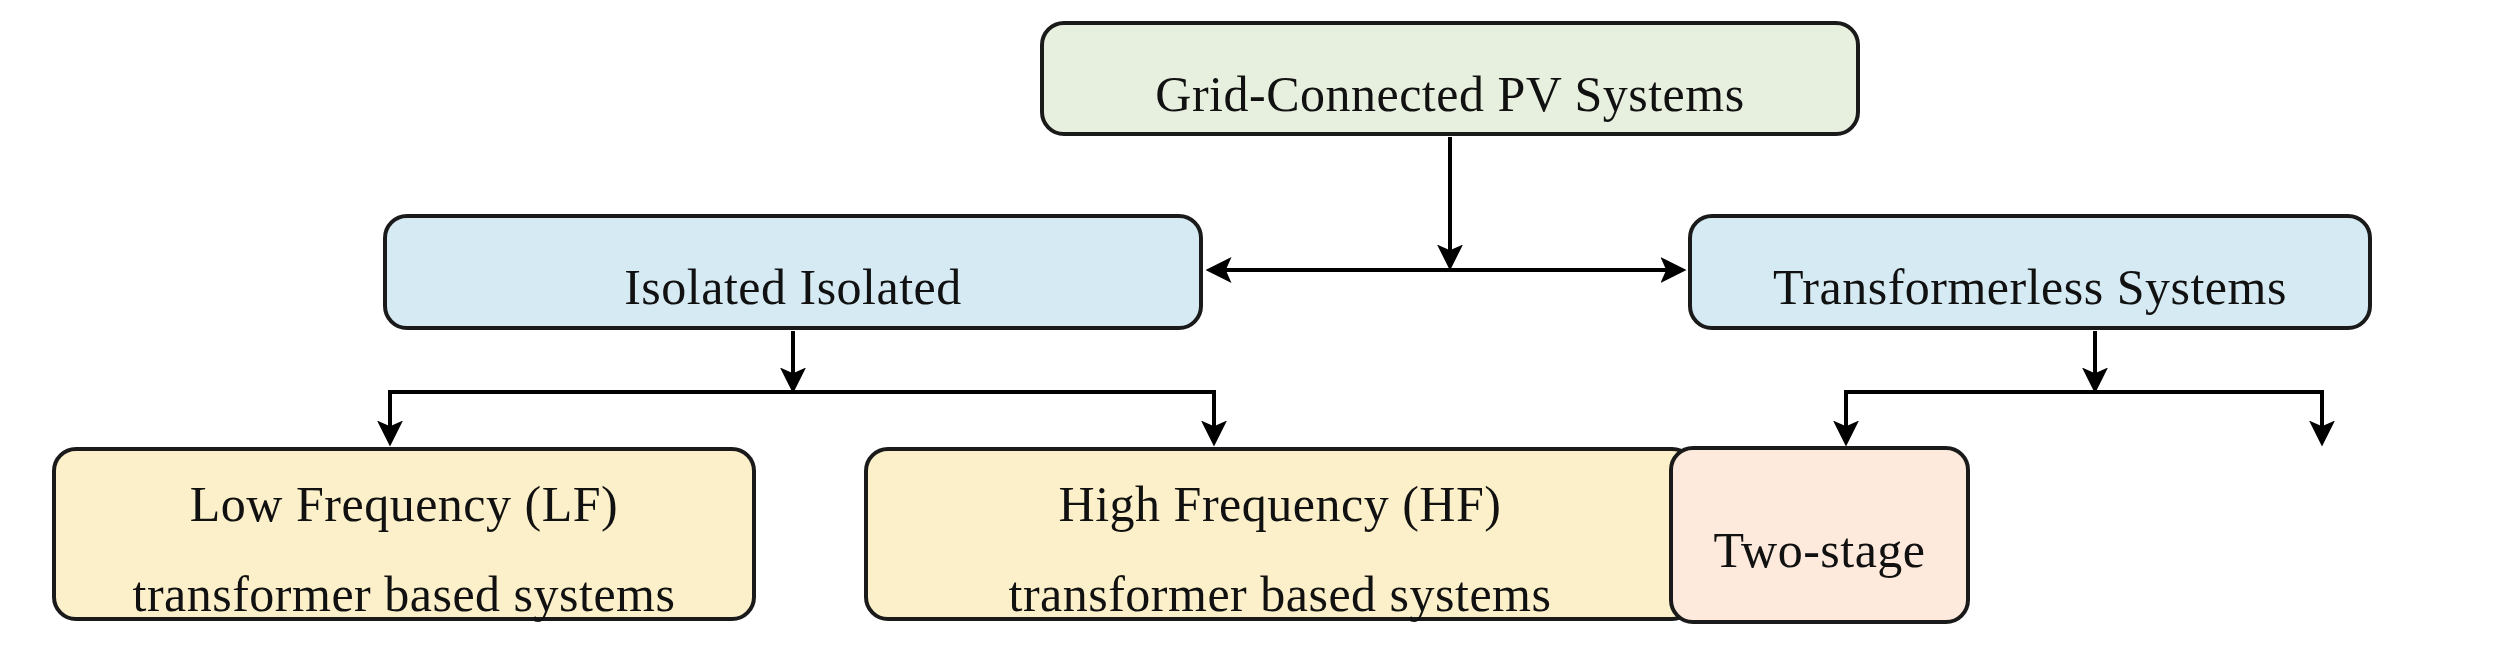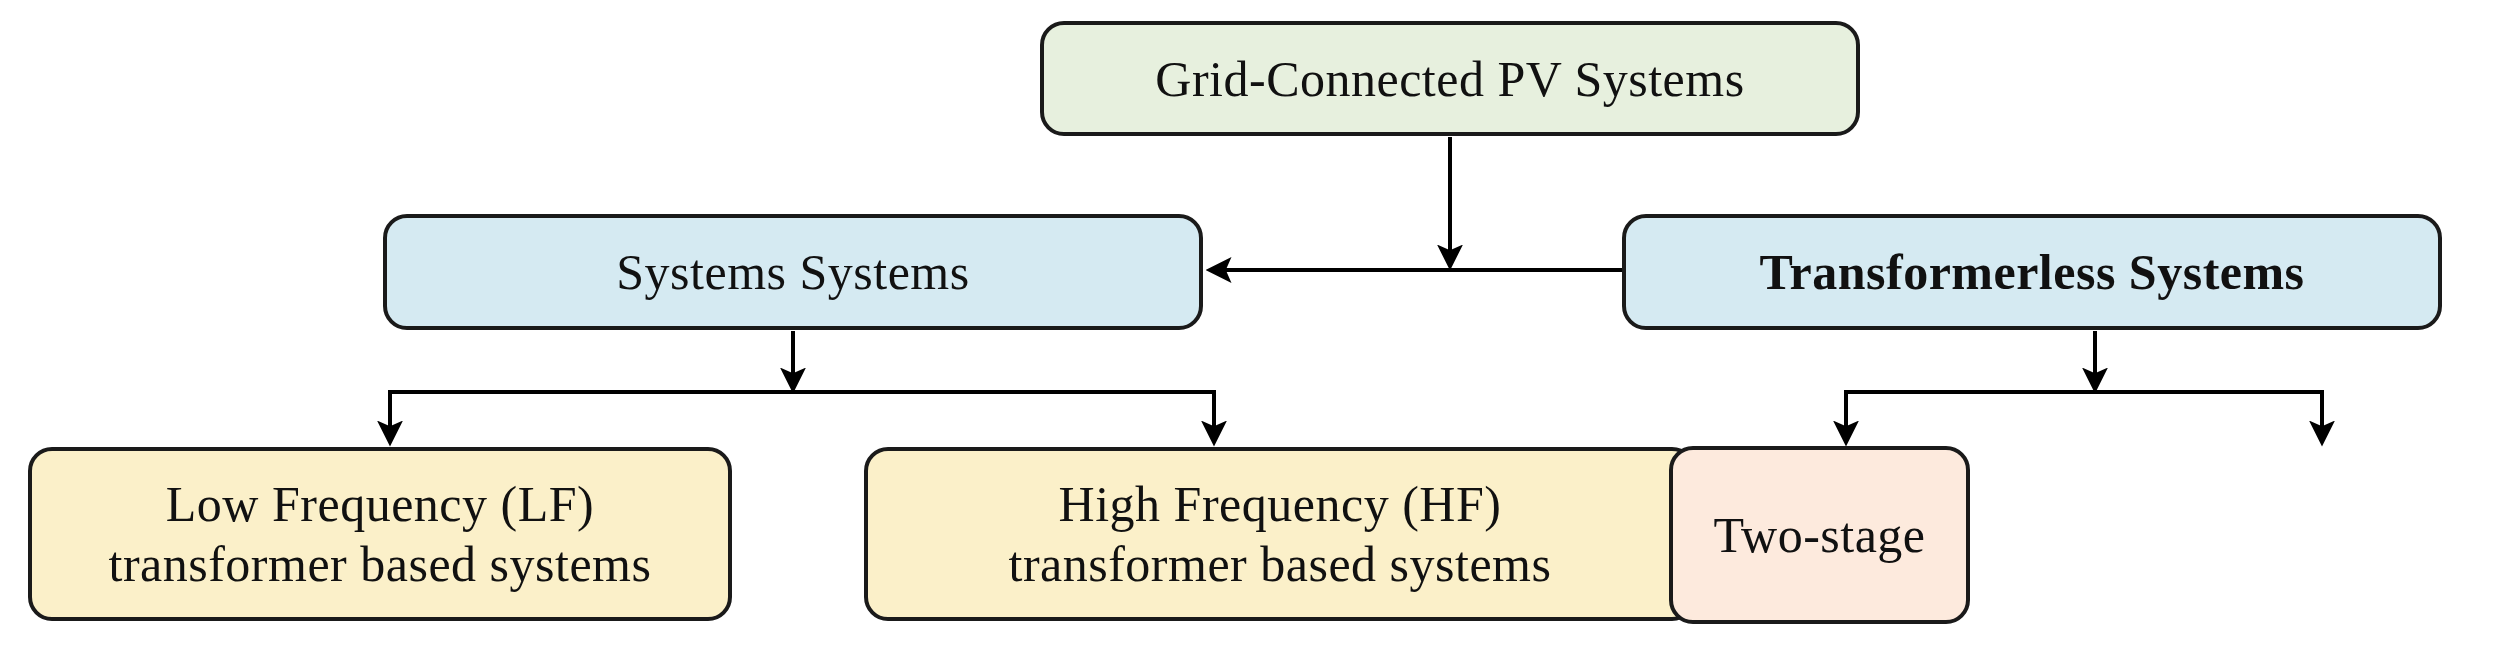--- a/index.html
+++ b/index.html
@@ -23,26 +23,26 @@
   .node{
     position:absolute;
     border:4px solid var(--box-stroke);
     border-radius:24px;
     display:flex;flex-direction:column;align-items:center;justify-content:center;
     text-align:center;
     font-size:50px;letter-spacing:.5px;line-height:60px;
   }
   .node-root{left:1040px;top:21px;width:820px;height:115px;background:var(--root-fill);}
   .node-isolated{left:383px;top:214px;width:820px;height:116px;background:var(--level2-fill);}
-  .node-transformerless{left:1622px;top:214px;width:820px;height:116px;background:var(--level2-fill);font-weight:bold;}
-  .node-lf{left:28px;top:447px;width:704px;height:174px;background:var(--iso-child-fill);}
+  .node-transformerless{left:1688px;top:214px;width:684px;height:116px;background:var(--level2-fill);}
+  .node-lf{left:52px;top:447px;width:704px;height:174px;background:var(--iso-child-fill);}
   .node-hf{left:864px;top:447px;width:832px;height:174px;background:var(--iso-child-fill);}
   .node-two-stage{left:1669px;top:446px;width:301px;height:178px;background:var(--tr-child-fill);}
   .node-single-stage{left:2146px;top:446px;width:352px;height:178px;background:var(--tr-child-fill);}
-  .node .line{display:block;}
+  .node .line{display:block;margin-top:30px;}
 </style>
 </head>
 <body>
 
 <div class="canvas">
 
   <svg class="connectors" viewBox="0 0 2520 648" xmlns="http://www.w3.org/2000/svg" aria-hidden="true">
     <defs>
       <marker id="arrow" viewBox="0 0 10 10" refX="7.5" refY="5" markerWidth="6.5" markerHeight="6.5" orient="auto-start-reverse">
         <path d="M0,0 L10,5 L0,10 L2.2,5 Z" fill="#000000"></path>
@@ -62,21 +62,21 @@
     <line x1="1846" y1="392" x2="2322" y2="392" stroke="#000" stroke-width="4"></line>
     <line x1="1846" y1="390" x2="1846" y2="440" stroke="#000" stroke-width="4" marker-end="url(#arrow)"></line>
     <line x1="2322" y1="390" x2="2322" y2="440" stroke="#000" stroke-width="4" marker-end="url(#arrow)"></line>
   </svg>
 
   <div class="node node-root">
     <span class="line">Grid-Connected PV Systems</span>
   </div>
 
   <div class="node node-isolated">
-    <span class="line">Systems Systems</span>
+    <span class="line">Isolated Isolated</span>
   </div>
 
   <div class="node node-transformerless">
     <span class="line">Transformerless Systems</span>
   </div>
 
   <div class="node node-lf">
     <span class="line">Low Frequency (LF)</span>
     <span class="line">transformer based systems</span>
   </div>

